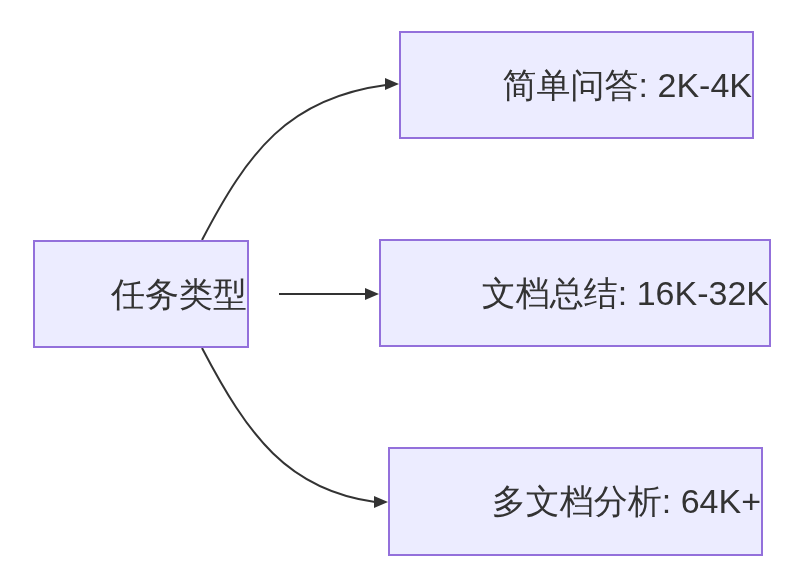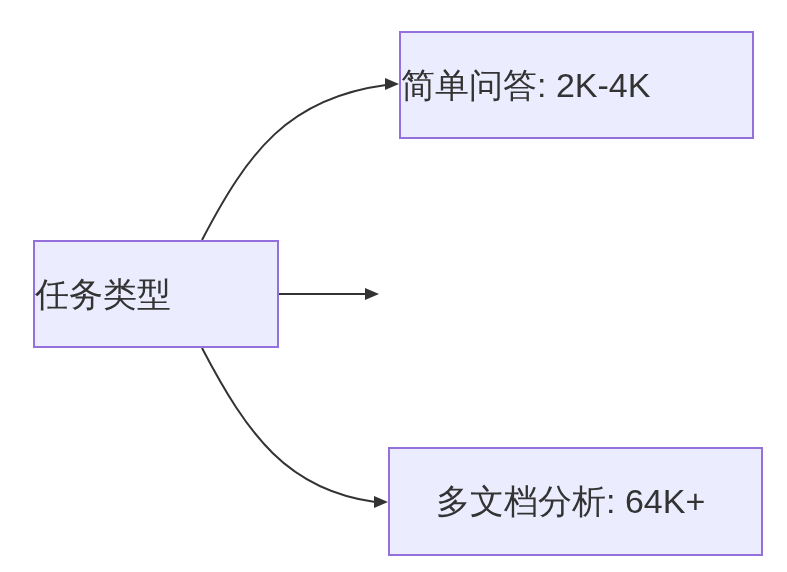--- a/index.html
+++ b/index.html
@@ -25,25 +25,25 @@
   .node {
     position: absolute;
     box-sizing: border-box;
     background: var(--node-fill, #ECECFF);
     border: 2px solid var(--node-border, #9370DB);
     color: var(--text, #333333);
     font-size: 34px;
     line-height: 1.2;
     display: flex;
     align-items: center;
-    justify-content: flex-start;
+    justify-content: flex-end;
     text-align: center;
     white-space: nowrap;
   }
-  .node-root   { left: 33px;  top: 240px; width: 246px; height: 108px; }
+  .node-root   { left: 33px;  top: 240px; width: 216px; height: 108px; }
   .node-child1 { left: 399px; top: 31px;  width: 355px; height: 108px; }
   .node-child2 { left: 379px; top: 239px; width: 392px; height: 108px; }
   .node-child3 { left: 388px; top: 447px; width: 375px; height: 109px; padding-left: 46px; }
   .edge-line {
     fill: none;
     stroke-width: 2px;
   }
 </style>
 </head>
 <body>
@@ -63,18 +63,21 @@
   </svg>
 
   <div class="node node-root">
     <span>任务类型</span>
   </div>
 
   <div class="node node-child1">
     <span>简单问答: 2K-4K</span>
   </div>
 
+  <div class="node node-child2">
+    <span>文档总结: 16K-32K</span>
+  </div>
 
   <div class="node node-child3">
     <span>多文档分析: 64K+</span>
   </div>
 
 </div>
 
 </body></html>

